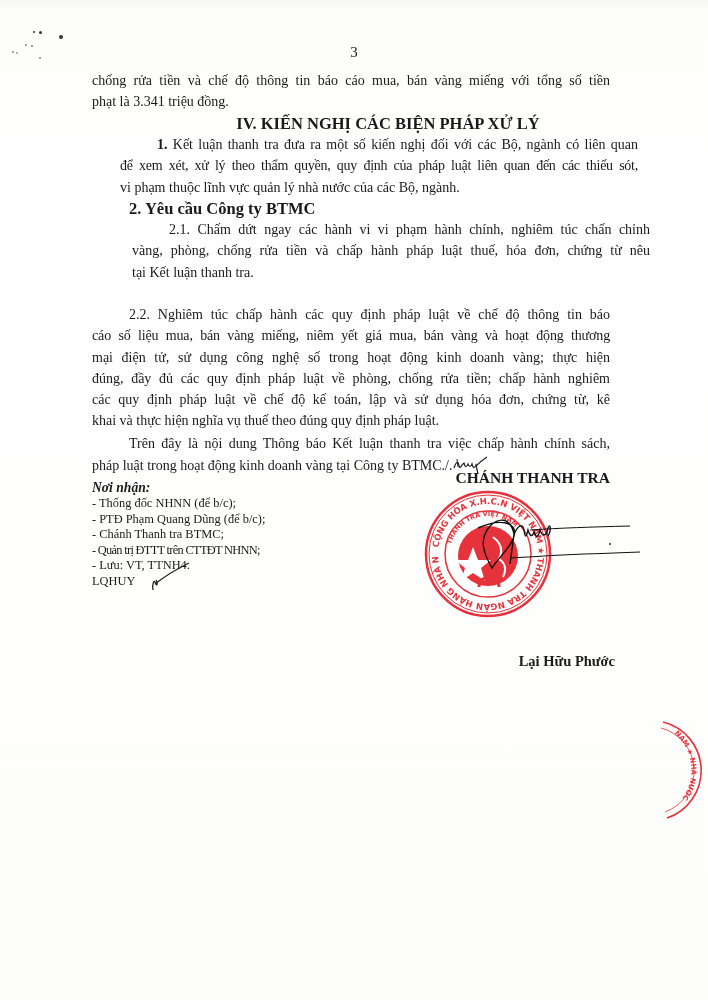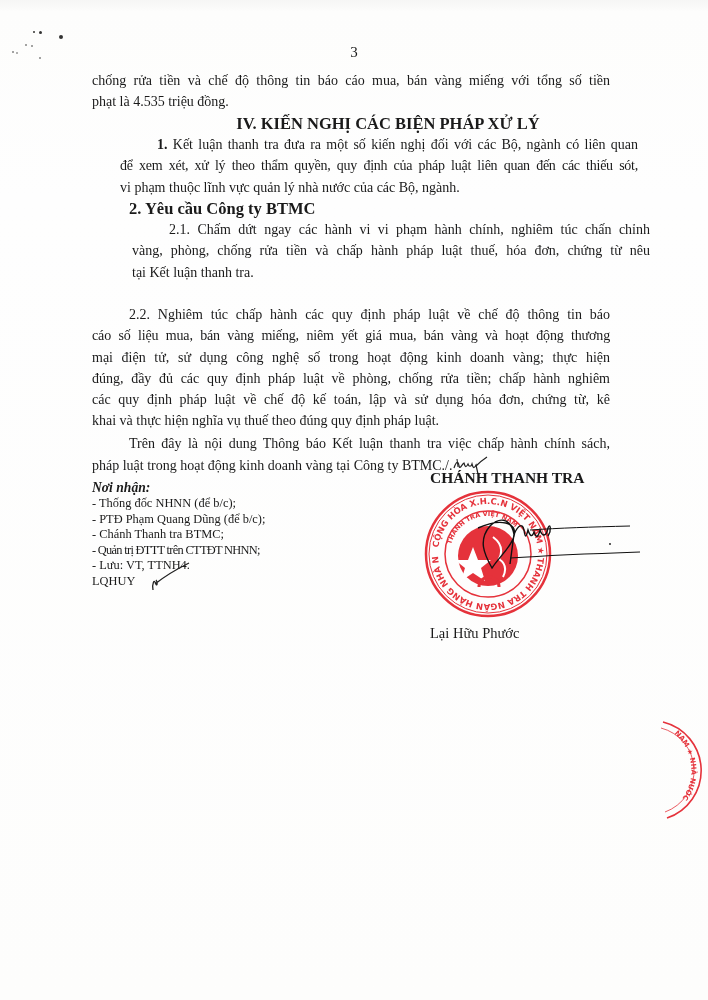--- a/index.html
+++ b/index.html
@@ -83,45 +83,45 @@
       top: 560px;
       width: 60px;
       height: 32px;
     }
     
     .signer-title {
       position: absolute;
       left: 430px;
       top: 469px;
       width: 180px;
-      text-align: left;
+      text-align: right;
       font-weight: bold;
       font-size: 15.5px;
     }
     .seal {
       position: absolute;
       left: 423px;
       top: 489px;
       width: 130px;
       height: 130px;
     }
     .signature {
       position: absolute;
       left: 470px;
       top: 508px;
       width: 180px;
       height: 70px;
     }
     .signer-name {
       position: absolute;
       left: 430px;
-      top: 625px;
+      top: 653px;
       width: 185px;
-      text-align: left;
-      font-weight: normal;
+      text-align: right;
+      font-weight: bold;
       font-size: 14.5px;
     }
     .edge-seal {
       position: absolute;
       left: 655px;
       top: 720px;
       width: 60px;
       height: 100px;
     }
   </style>
@@ -136,21 +136,21 @@
   <div class="speck" style="left:25px;top:44px;width:2px;height:2px;opacity:.6"></div>
   <div class="speck" style="left:31px;top:45px;width:2px;height:2px;opacity:.6"></div>
   <div class="speck" style="left:12px;top:51px;width:2px;height:2px;opacity:.6"></div>
   <div class="speck" style="left:16px;top:52px;width:2px;height:2px;opacity:.5"></div>
   <div class="speck" style="left:39px;top:57px;width:2px;height:2px;opacity:.6"></div>
 
   <div class="page-number">3</div>
 
   <div class="body-text" style="top:70px;">
     <span class="line">chống rửa tiền và chế độ thông tin báo cáo mua, bán vàng miếng với tổng số tiền</span>
-    <span class="line last">phạt là 4.535 triệu đồng.</span>
+    <span class="line last">phạt là 3.341 triệu đồng.</span>
   </div>
 
   <div class="body-text heading indent" style="top:113px;text-align:center;">IV. KIẾN NGHỊ CÁC BIỆN PHÁP XỬ LÝ</div>
 
   <div class="body-text" style="top:134px;margin-left:28px;">
     <span class="line indent"><b>1.</b><span> Kết luận thanh tra đưa ra một số kiến nghị đối với các Bộ, ngành có liên quan</span></span>
     <span class="line" style="letter-spacing:-0.25px;">để xem xét, xử lý theo thẩm quyền, quy định của pháp luật liên quan đến các thiếu sót,</span>
     <span class="line last">vi phạm thuộc lĩnh vực quản lý nhà nước của các Bộ, ngành.</span>
   </div>
 

